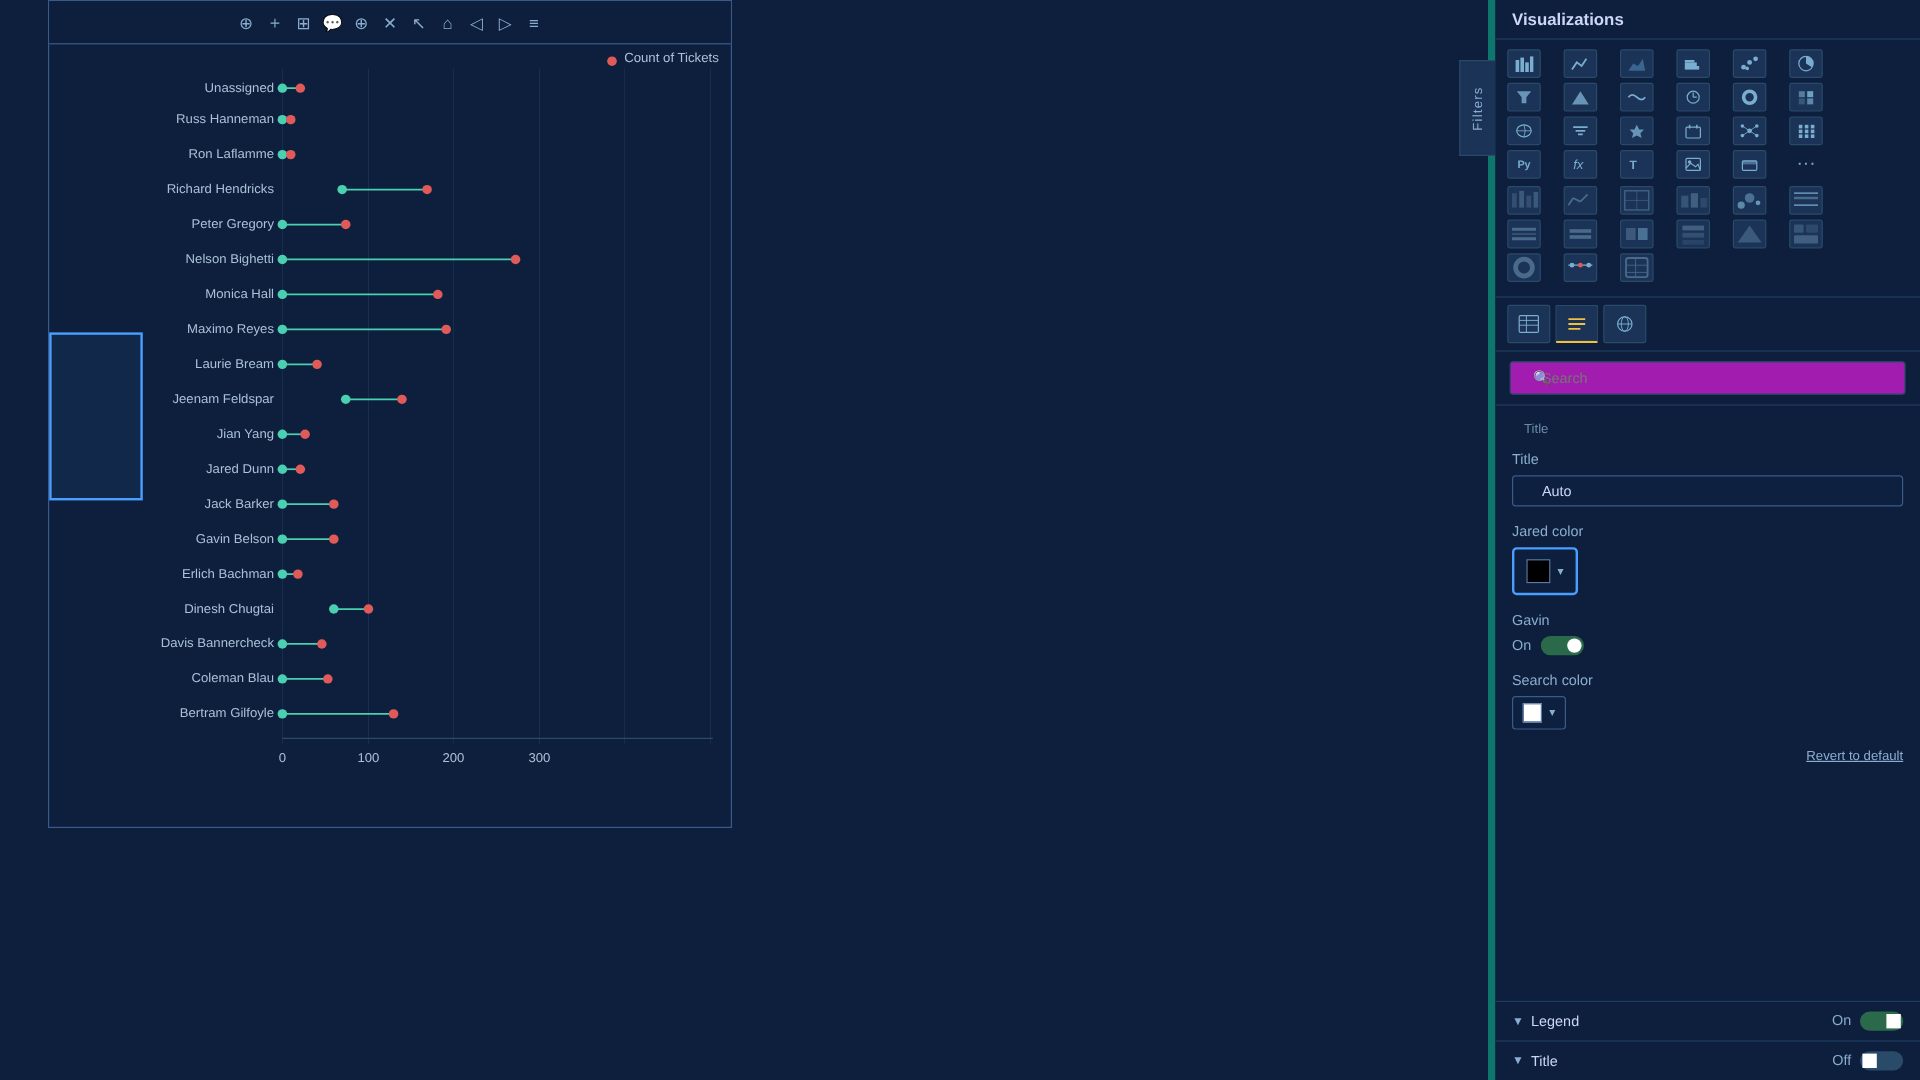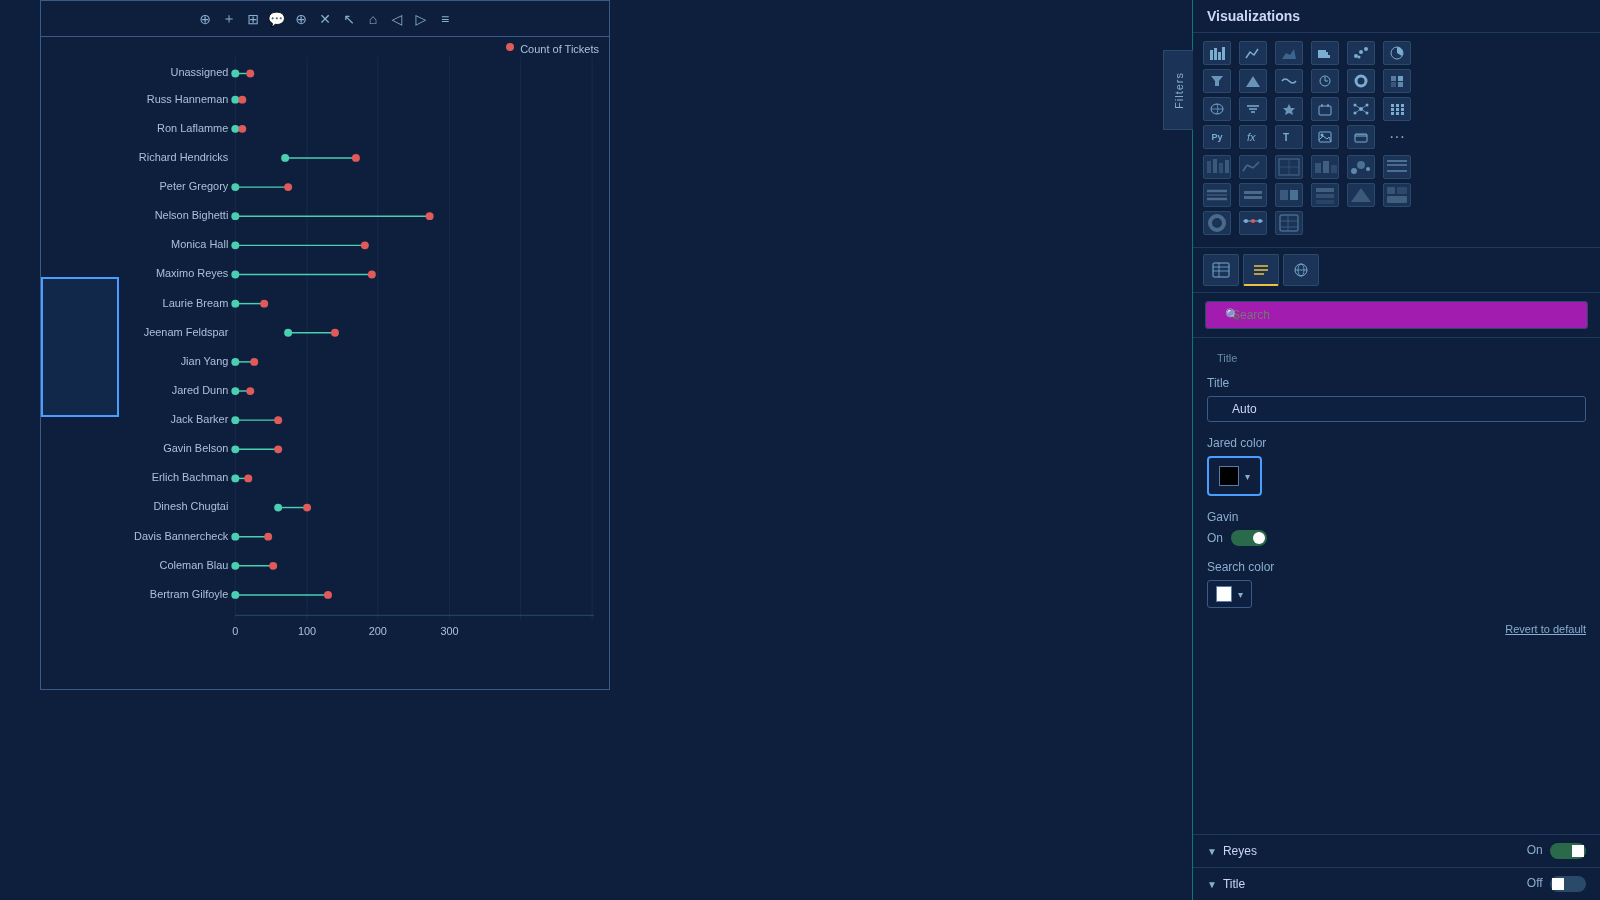--- a/index.html
+++ b/index.html
@@ -56,21 +56,21 @@
       align-items: center;
       justify-content: center;
     }
 
     
     .chart-legend {
       position: absolute;
       top: 6px;
       right: 10px;
       display: flex;
-      align-items: flex-start;
+      align-items: flex-end;
       gap: 6px;
       font-size: 11px;
       color: #aac0d8;
     }
 
     .legend-dot {
       width: 8px;
       height: 8px;
       border-radius: 50%;
       background: #e05a5a;
@@ -83,23 +83,23 @@
       top: 240px;
       width: 78px;
       height: 140px;
       border: 2px solid #4a9eff;
       background: rgba(74, 158, 255, 0.08);
       pointer-events: none;
     }
 
     
     .right-panel {
-      width: 408px;
+      width: 360px;
       background: #0d1f3c;
-      border-left: 1px solid #0f766e;
+      border-left: 6px solid #0f766e;
       display: flex;
       flex-direction: column;
       position: relative;
     }
 
     
     .filters-tab {
       position: absolute;
       left: -30px;
       top: 50px;
@@ -131,21 +131,21 @@
       border-bottom: 1px solid #1e3a5f;
     }
 
     .viz-icons-grid {
       padding: 8px 10px;
       border-bottom: 1px solid #1e3a5f;
     }
 
     .viz-row {
       display: flex;
-      gap: 8px;
+      gap: 19px;
       margin-bottom: 4px;
     }
 
     .viz-icon-btn {
       width: 28px;
       height: 24px;
       background: #1a3356;
       border: 1px solid #2a4a6a;
       cursor: pointer;
       display: flex;
@@ -860,21 +860,21 @@
     </div>
 
     <div class="revert-btn">
       <span class="revert-link">Revert to default</span>
     </div>
 
   </div>
 
   <div class="section-header">
     <span class="chevron">▼</span>
-    <span class="section-header-label">Reyes</span>
+    <span class="section-header-label">Legend</span>
     <span class="section-toggle-value">
       <span>On</span>
       <span style="display:inline-block; width:36px; height:16px; background:#2a6a4a; border-radius:8px; position:relative; vertical-align:middle; margin-left:4px;">
         <span style="position:absolute;top:2px;right:2px;width:12px;height:12px;background:#fff;border-radius:50;"></span>
       </span>
     </span>
   </div>
 
   <div class="section-header">
     <span class="chevron">▼</span>

